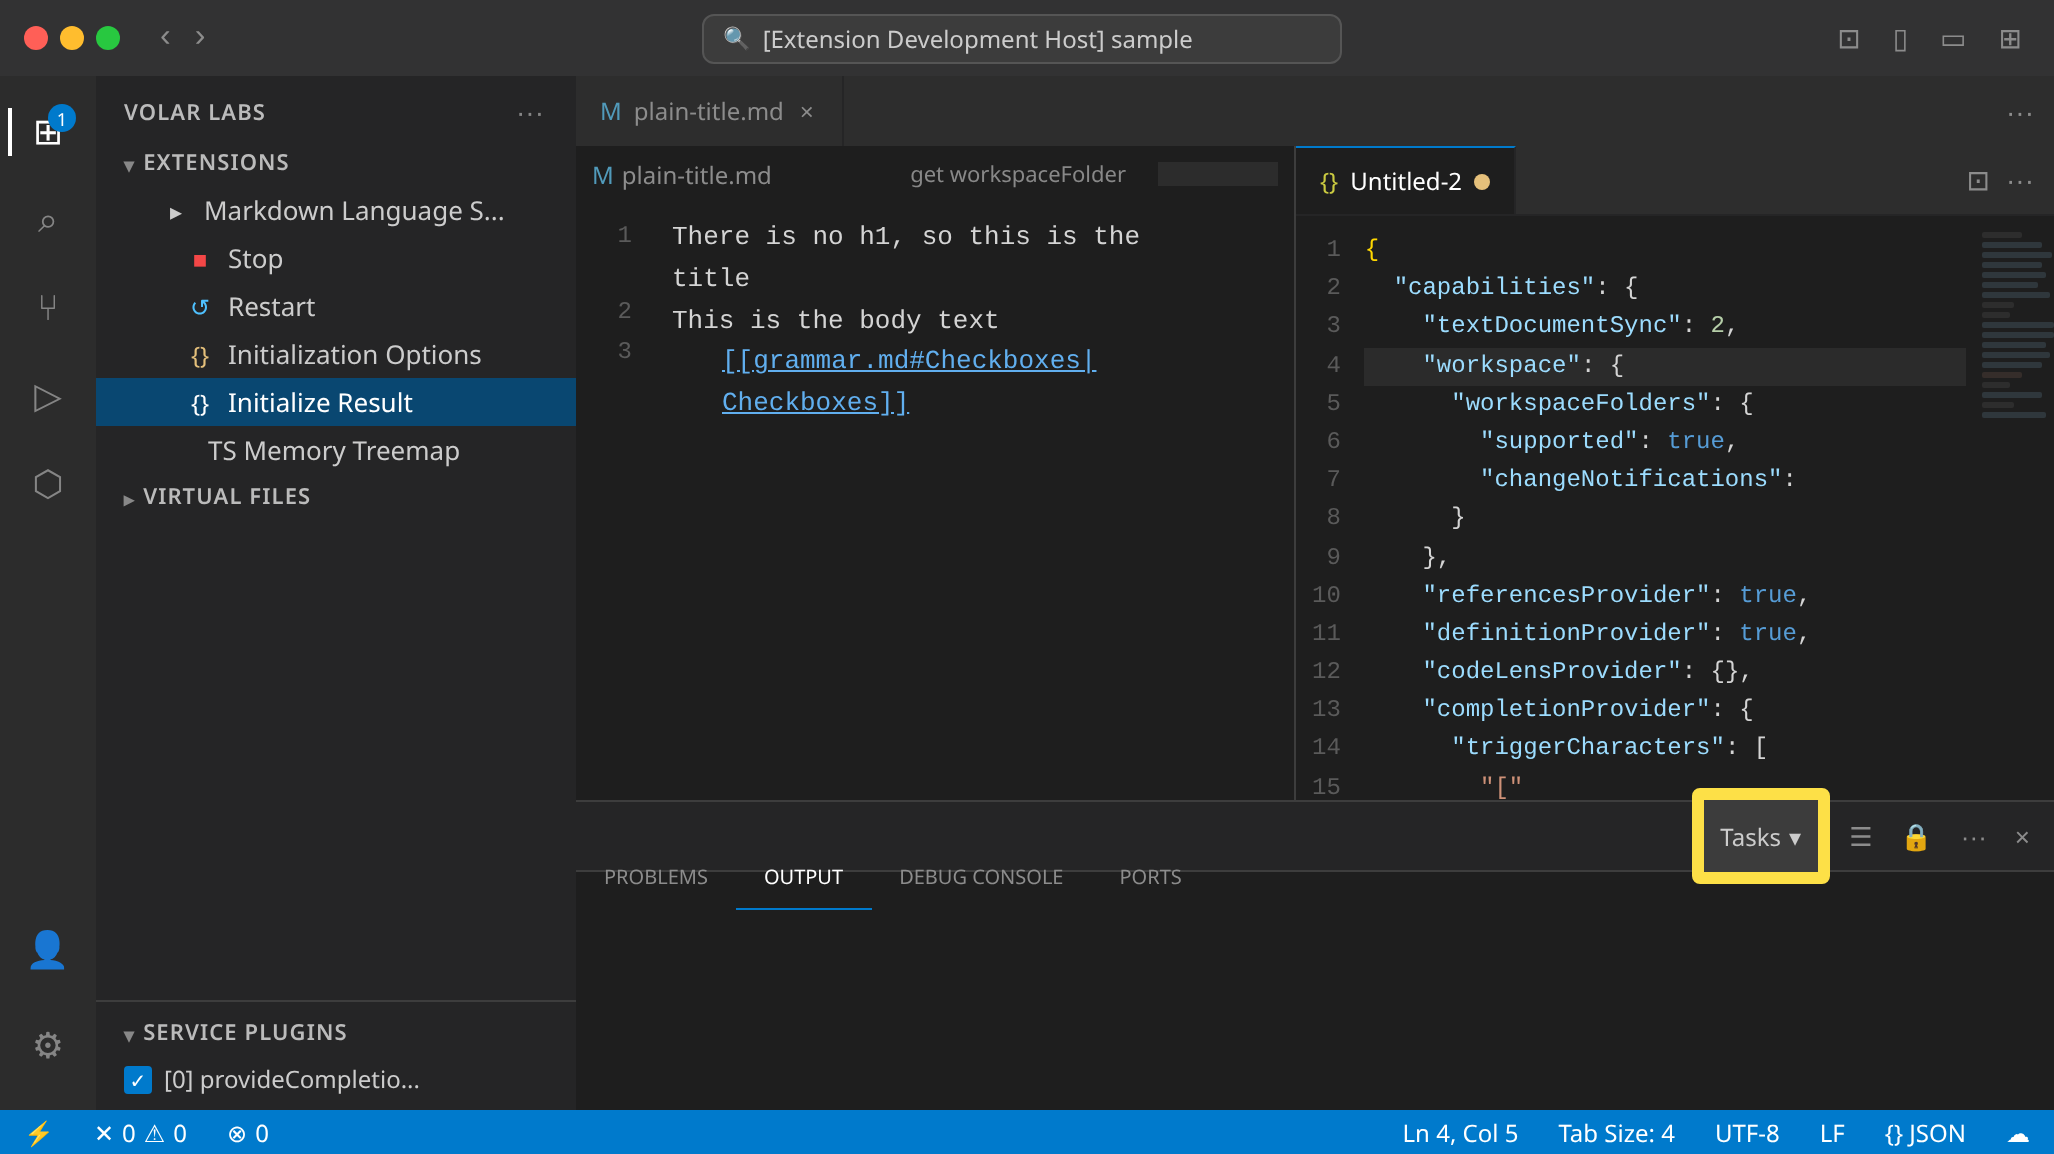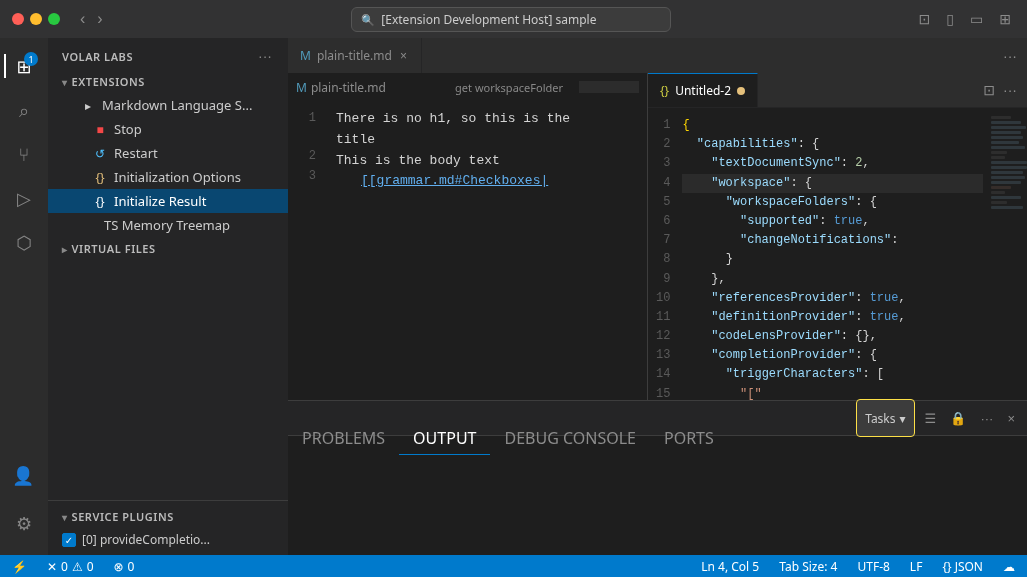--- a/index.html
+++ b/index.html
@@ -446,21 +446,21 @@
       align-items: center;
       height: 35px;
       background: #252526;
       border-bottom: 1px solid #3d3d3d;
     }
     .panel-tab {
       padding: 0 14px;
       height: 100%;
       display: flex;
       align-items: center;
-      font-size: 16px;
+      font-size: 10px;
       cursor: pointer;
       color: #8c8c8c;
       margin-top: 40px;
     }
     .panel-tab.active {
       color: #ffffff;
       border-bottom: 1px solid #007acc;
     }
     .panel-right-actions {
       margin-left: auto;
@@ -468,21 +468,21 @@
       align-items: center;
       gap: 6px;
       padding: 0 8px;
     }
     .panel-right-btn {
       background: none; border: none; color: #8c8c8c;
       font-size: 13px; cursor: pointer; padding: 2px 4px;
     }
     .panel-dropdown {
       background: #3c3c3c;
-      border: 1px solid #fde047;
+      border: 6px solid #fde047;
       border-radius: 4px;
       padding: 18px 8px;
       font-size: 12px;
       color: #ccc;
       display: flex;
       align-items: center;
       gap: 4px;
       cursor: pointer;
       height: 24px;
     }
@@ -677,20 +677,21 @@
             <span class="ln">&nbsp;</span>
             <span class="ln">2</span>
             <span class="ln">3</span>
             <span class="ln">&nbsp;</span>
           </div>
           <div class="code-content">
             <span class="code-line">There is no h1, so this is the</span>
             <span class="code-line">title</span>
             <span class="code-line">This is the body text</span>
             <span class="code-line"><span class="cm-link">[[grammar.md#Checkboxes|</span></span>
+            <span class="code-line"><span class="cm-link">Checkboxes]]</span></span>
           </div>
         </div>
       </div>
 
       <div class="editor-pane-right">
         <div class="right-tab-bar">
           <div class="right-tab">
             <span class="tab-icon tab-icon-json">{}</span>
             <span>Untitled-2</span>
             <div class="right-tab-dirty"></div>

